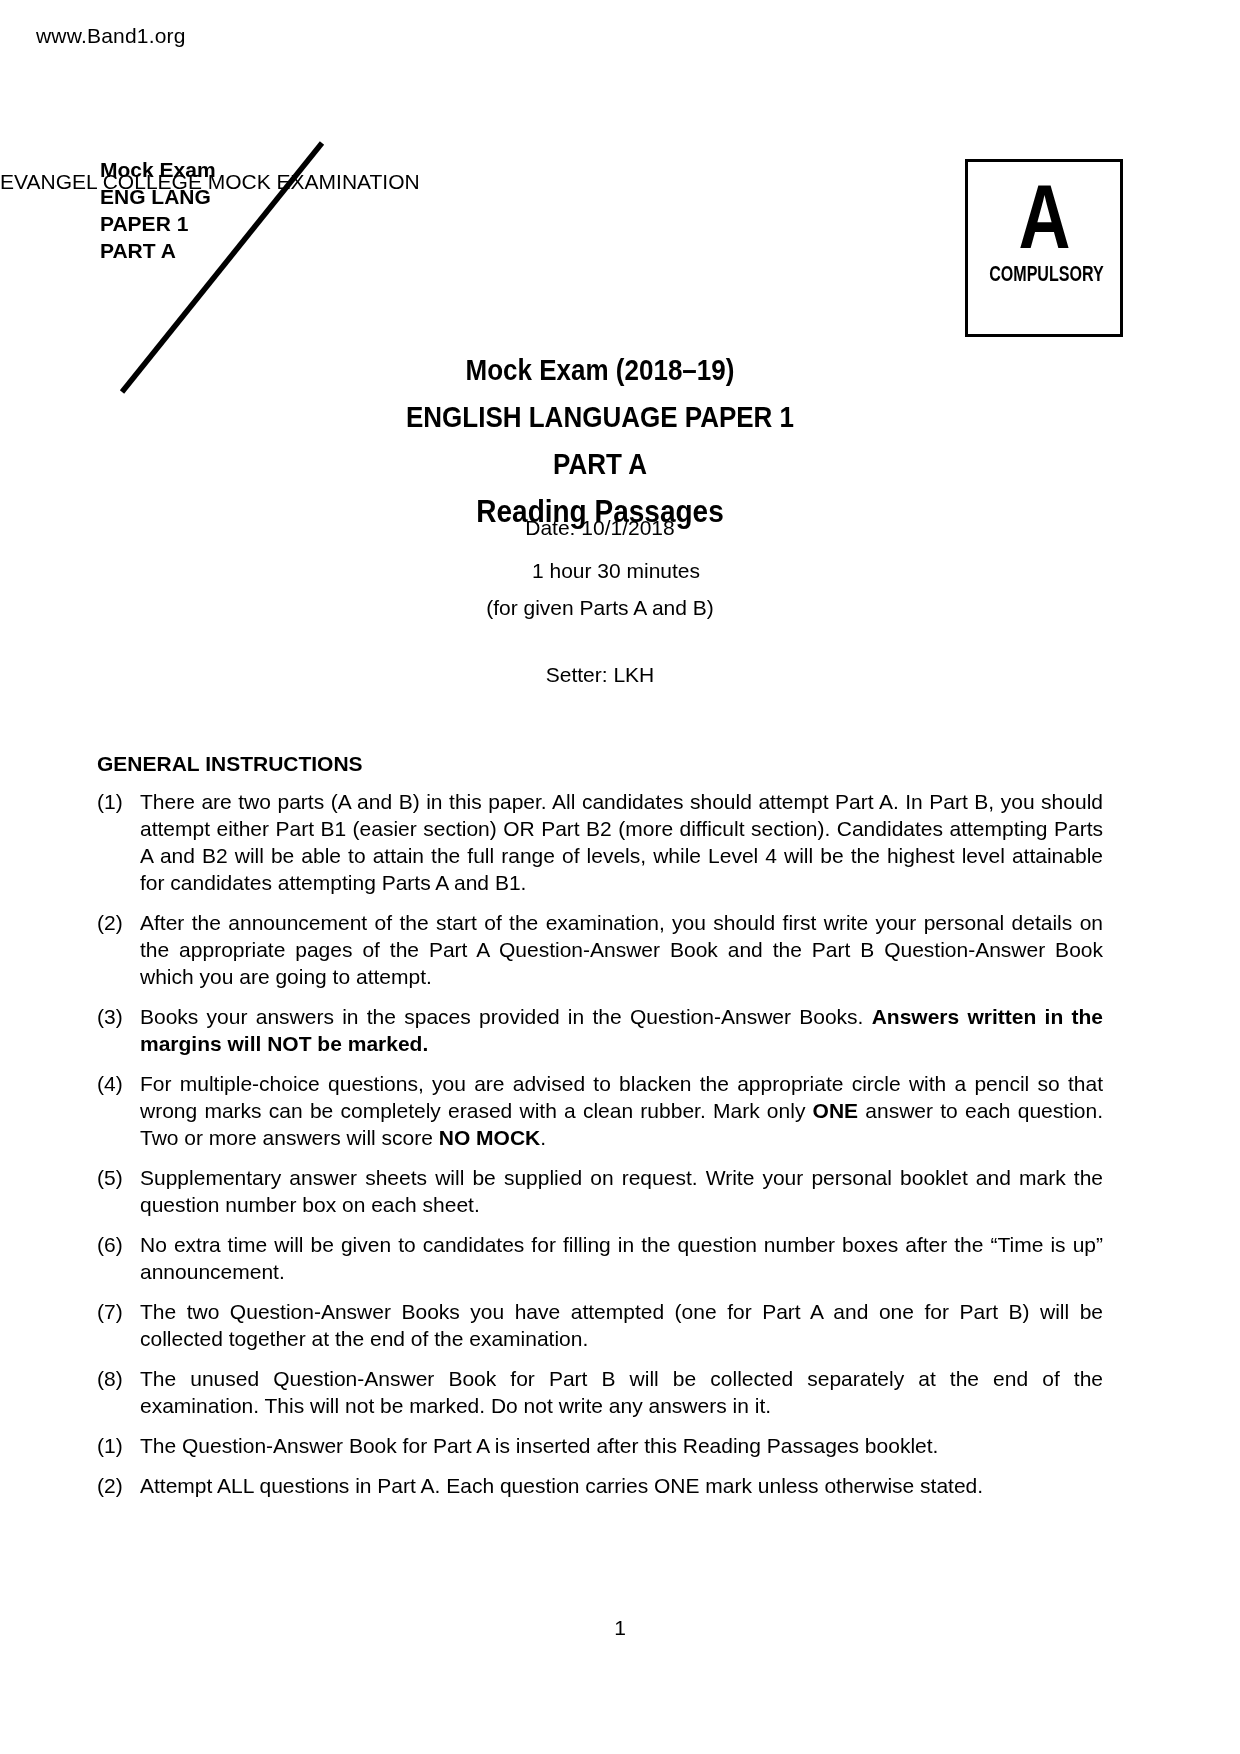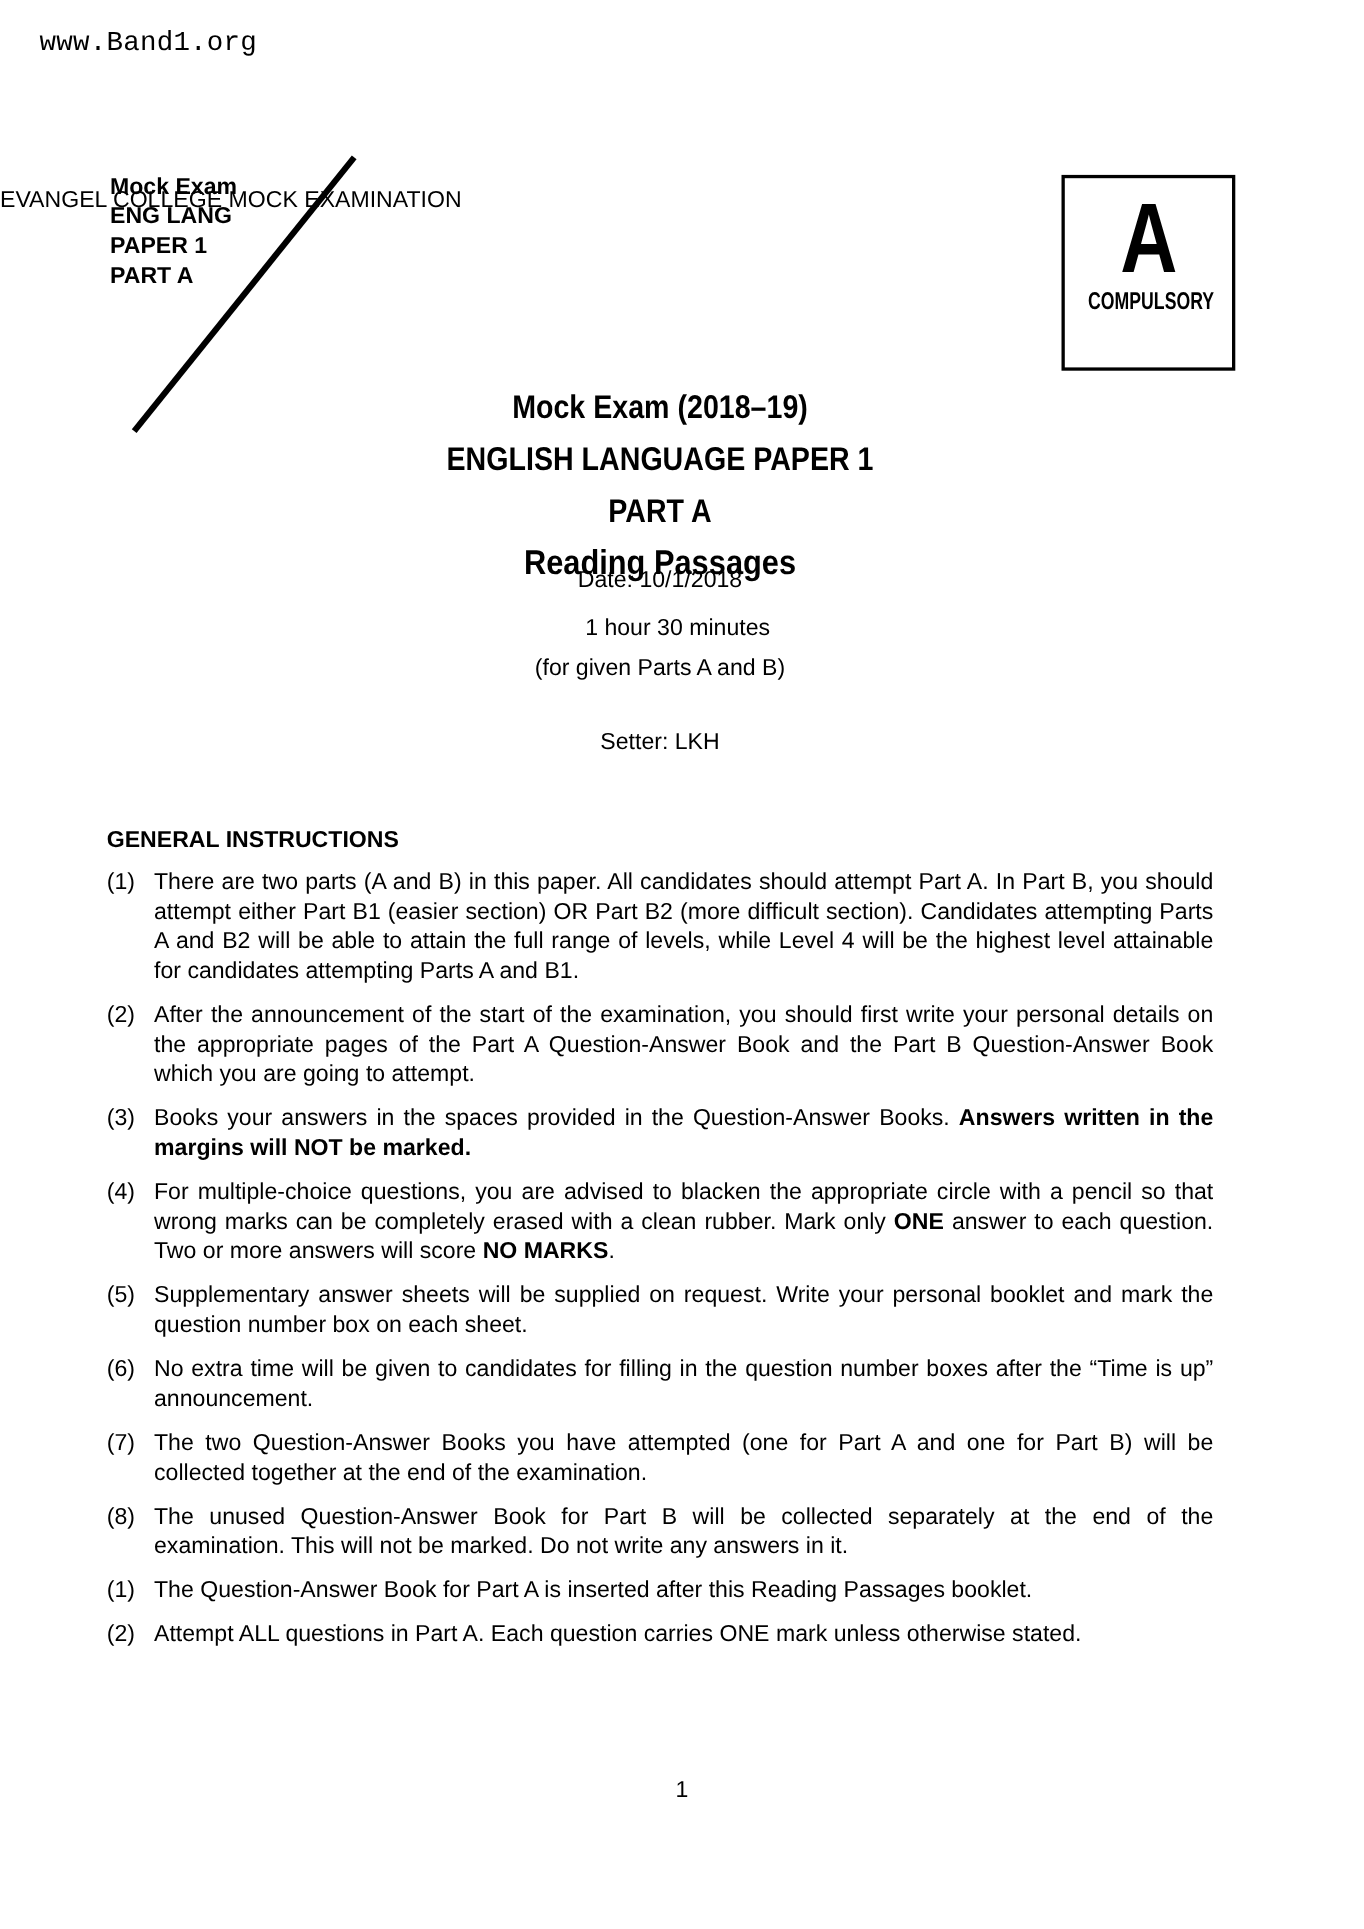--- a/index.html
+++ b/index.html
@@ -13,22 +13,22 @@
     position: relative;
     font-family: "Liberation Sans", sans-serif;
     color: #000000;
     overflow: hidden;
   }
   .abs { position: absolute; }
 
   .watermark {
     left: 36px;
     top: 24px;
-    font-family: Liberation Mono, monospace;
-    font-size: 25px;
+    font-family: Liberation Sans, sans-serif;
+    font-size: 21px;
     letter-spacing: 0.2px;
   }
 
   .corner-label {
     left: 100px;
     top: 156px;
     font-size: 21px;
     font-weight: bold;
     line-height: 27px;
     white-space: nowrap;
@@ -193,21 +193,21 @@
       <div class="inst-item">
         <div class="inst-num">(2)</div>
         <div class="inst-text"><span>After the announcement of the start of the examination, you should first write your personal details on the appropriate pages of the Part A Question-Answer Book and the Part B Question-Answer Book which you are going to attempt.</span></div>
       </div>
       <div class="inst-item">
         <div class="inst-num">(3)</div>
         <div class="inst-text"><span>Books your answers in the spaces provided in the Question-Answer Books. </span><b>Answers written in the margins will NOT be marked.</b></div>
       </div>
       <div class="inst-item">
         <div class="inst-num">(4)</div>
-        <div class="inst-text"><span>For multiple-choice questions, you are advised to blacken the appropriate circle with a pencil so that wrong marks can be completely erased with a clean rubber. Mark only </span><b>ONE</b><span> answer to each question. Two or more answers will score </span><b>NO MARKS</b><span>.</span></div>
+        <div class="inst-text"><span>For multiple-choice questions, you are advised to blacken the appropriate circle with a pencil so that wrong marks can be completely erased with a clean rubber. Mark only </span><b>ONE</b><span> answer to each question. Two or more answers will score </span><b>NO MOCK</b><span>.</span></div>
       </div>
       <div class="inst-item">
         <div class="inst-num">(5)</div>
         <div class="inst-text"><span>Supplementary answer sheets will be supplied on request. Write your personal booklet and mark the question number box on each sheet.</span></div>
       </div>
       <div class="inst-item">
         <div class="inst-num">(6)</div>
         <div class="inst-text"><span>No extra time will be given to candidates for filling in the question number boxes after the “Time is up” announcement.</span></div>
       </div>
       <div class="inst-item">

